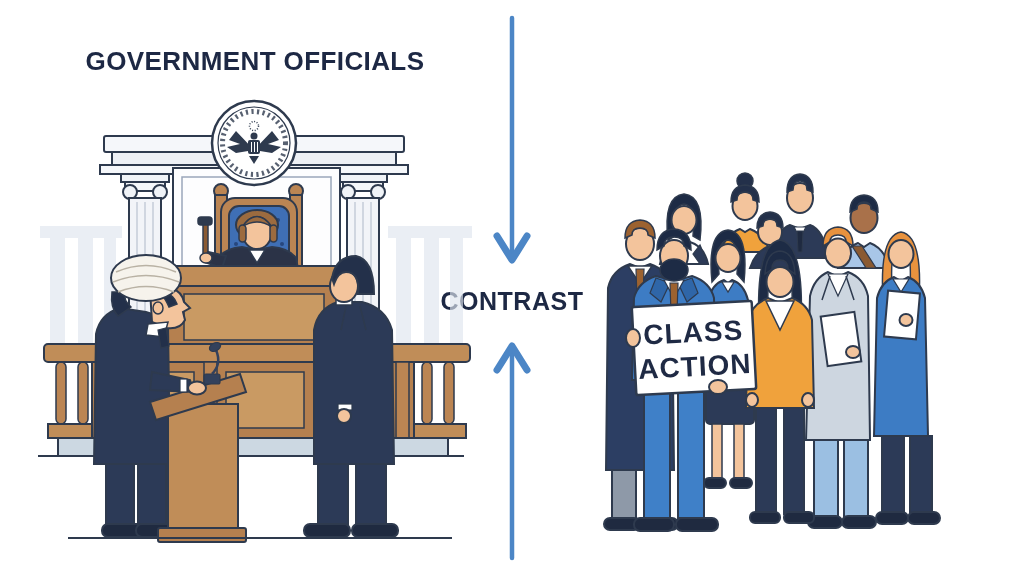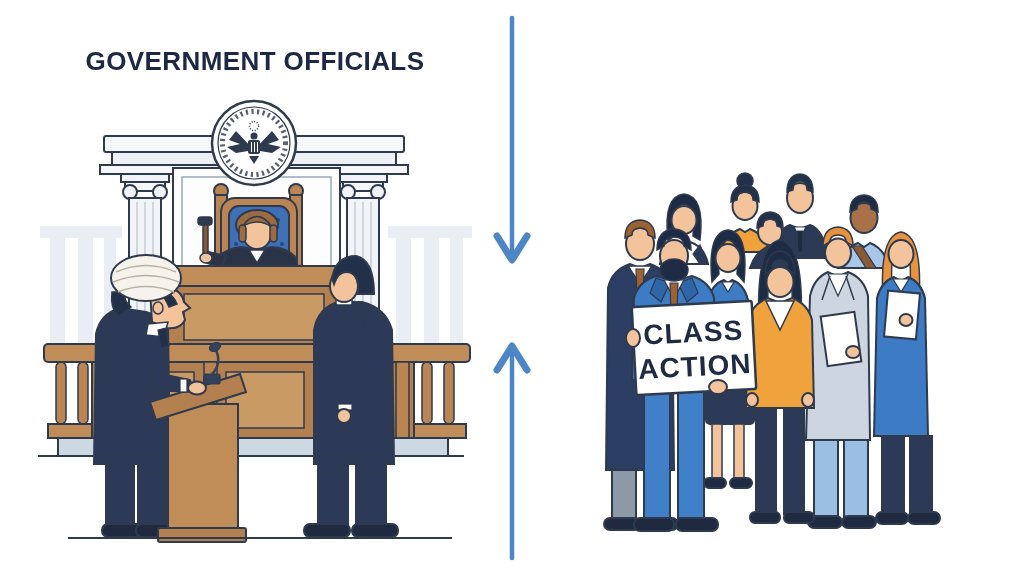--- a/index.html
+++ b/index.html
@@ -14,20 +14,21 @@
   #courtroom-svg{left:30px;top:85px;}
   #crowd-svg{left:580px;top:160px;}
   .outline{stroke:#2e3a4e;stroke-width:2;}
 </style>
 </head>
 <body>
 
 <div class="stage">
 
   <div id="title-left" class="title">GOVERNMENT OFFICIALS</div>
+  <div id="contrast-label">CONTRAST</div>
 
   <svg id="arrows-svg" width="50" height="556" viewBox="0 0 50 556">
     <g stroke="#4c86c6" fill="none" stroke-linecap="round" stroke-linejoin="round">
       <g>
         <line x1="25" y1="8" x2="25" y2="244" stroke-width="4.5"></line>
         <polyline points="10,226 25,250 40,226" stroke-width="7"></polyline>
       </g>
       <g>
         <line x1="25" y1="548" x2="25" y2="342" stroke-width="4.5"></line>
         <polyline points="10,360 25,336 40,360" stroke-width="7"></polyline>

